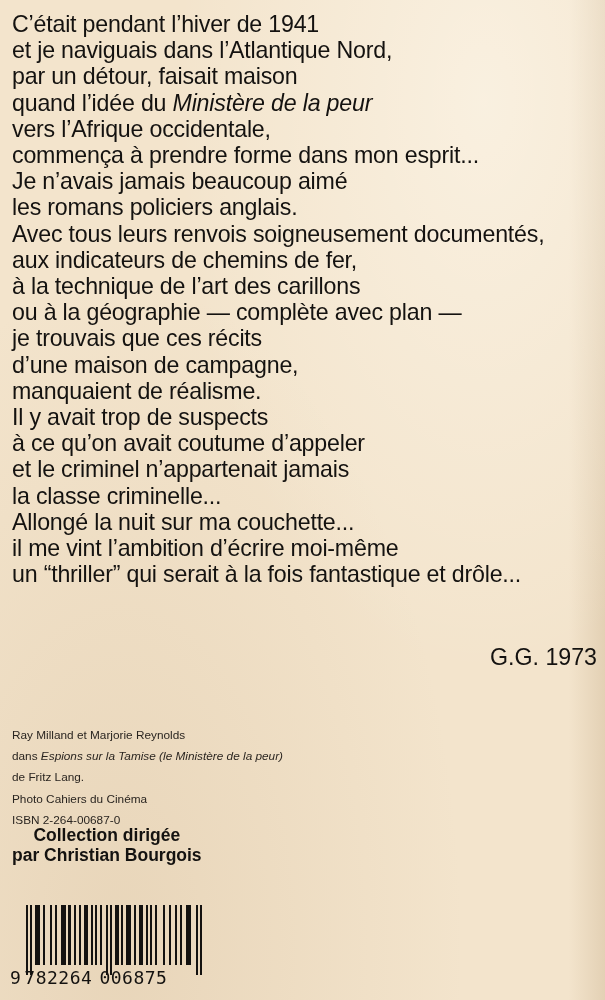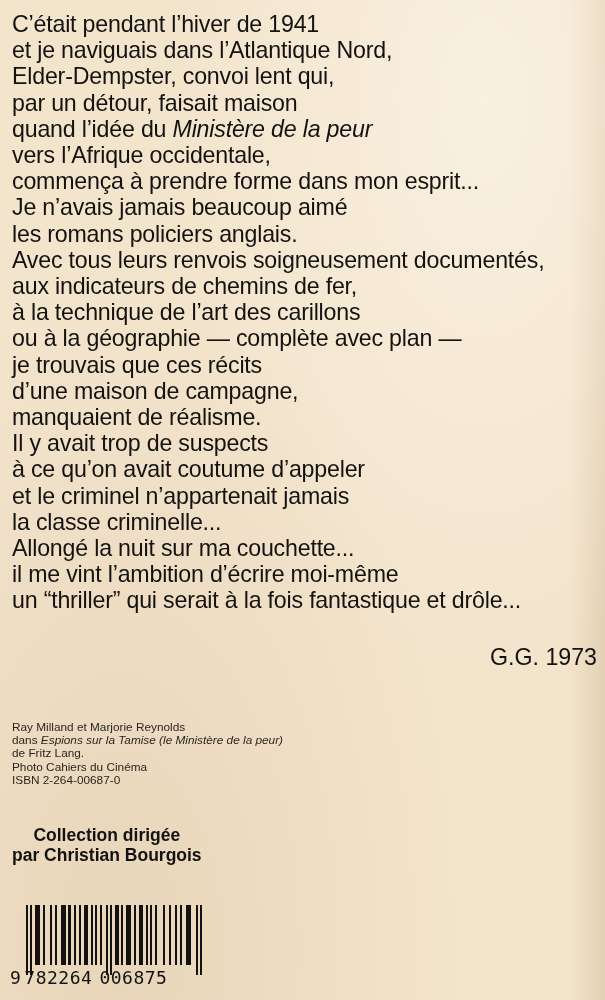--- a/index.html
+++ b/index.html
@@ -22,21 +22,21 @@
     }
     .excerpt .line em { font-style: italic; }
     .signature {
       position: absolute; right: 8px; top: 644px;
       font-size: 23.2px; line-height: 26px; white-space: nowrap;
     }
     .credits {
       position: absolute; left: 12px; top: 721px;
       font-size: 11.8px; line-height: 13.2px; color: #2a2520;
     }
-    .credits .line { display: block; white-space: nowrap; }
+    .credits .line { display: block; white-space: nowrap; margin-top: 8px; }
     .credits em { font-style: italic; }
     .collection {
       position: absolute; left: 12px; top: 826px;
       font-size: 17.5px; line-height: 19.5px; font-weight: bold; color: #141210;
     }
     .collection .line { display: block; white-space: nowrap; text-align: center; }
     .barcode {
       position: absolute; left: 24px; top: 905px; width: 185px; height: 80px;
     }
     .barcode svg { display: block; }
@@ -48,21 +48,20 @@
     .barcode-digits span { display: inline-block; }
     .barcode-digits .lead { margin-right: 3px; }
     .barcode-digits .mid { margin-left: 7px; }
   </style>
 </head>
 <body>
 
 <div class="excerpt">
   <span class="line">C’était pendant l’hiver de 1941</span>
   <span class="line">et je naviguais dans l’Atlantique Nord,</span>
-  <span class="line">Elder-Dempster, convoi lent qui,</span>
   <span class="line">par un détour, faisait maison</span>
   <span class="line"><span>quand l’idée du </span><em>Ministère de la peur</em></span>
   <span class="line">vers l’Afrique occidentale,</span>
   <span class="line">commença à prendre forme dans mon esprit...</span>
   <span class="line">Je n’avais jamais beaucoup aimé</span>
   <span class="line">les romans policiers anglais.</span>
   <span class="line">Avec tous leurs renvois soigneusement documentés,</span>
   <span class="line">aux indicateurs de chemins de fer,</span>
   <span class="line">à la technique de l’art des carillons</span>
   <span class="line">ou à la géographie — complète avec plan —</span>

